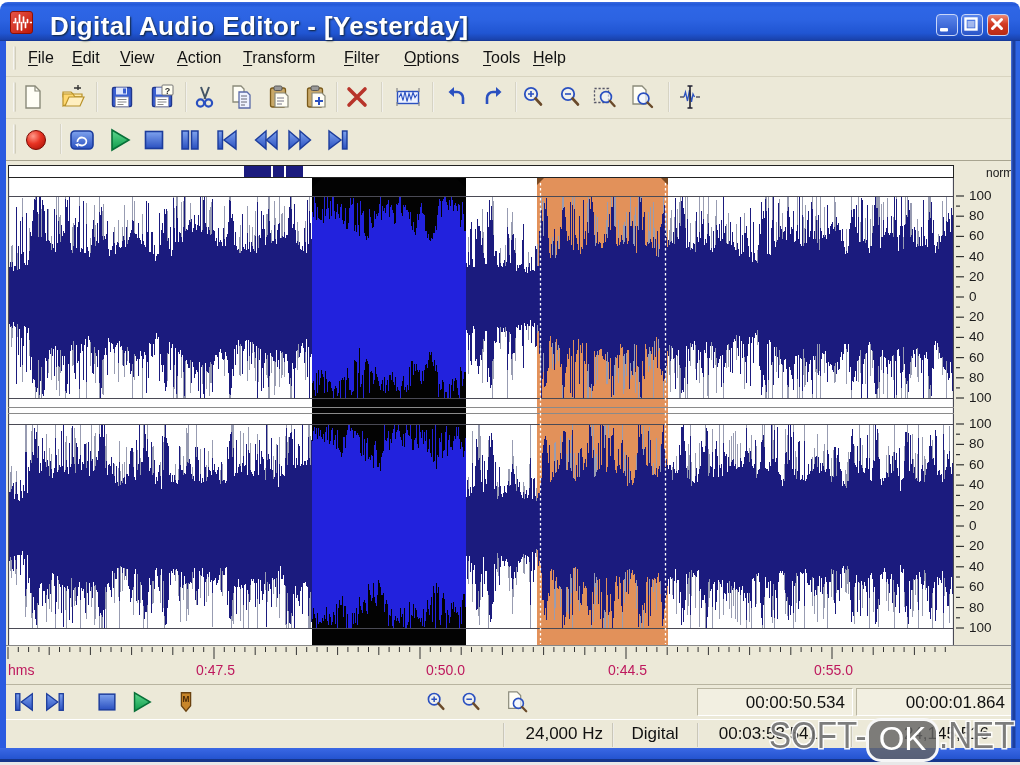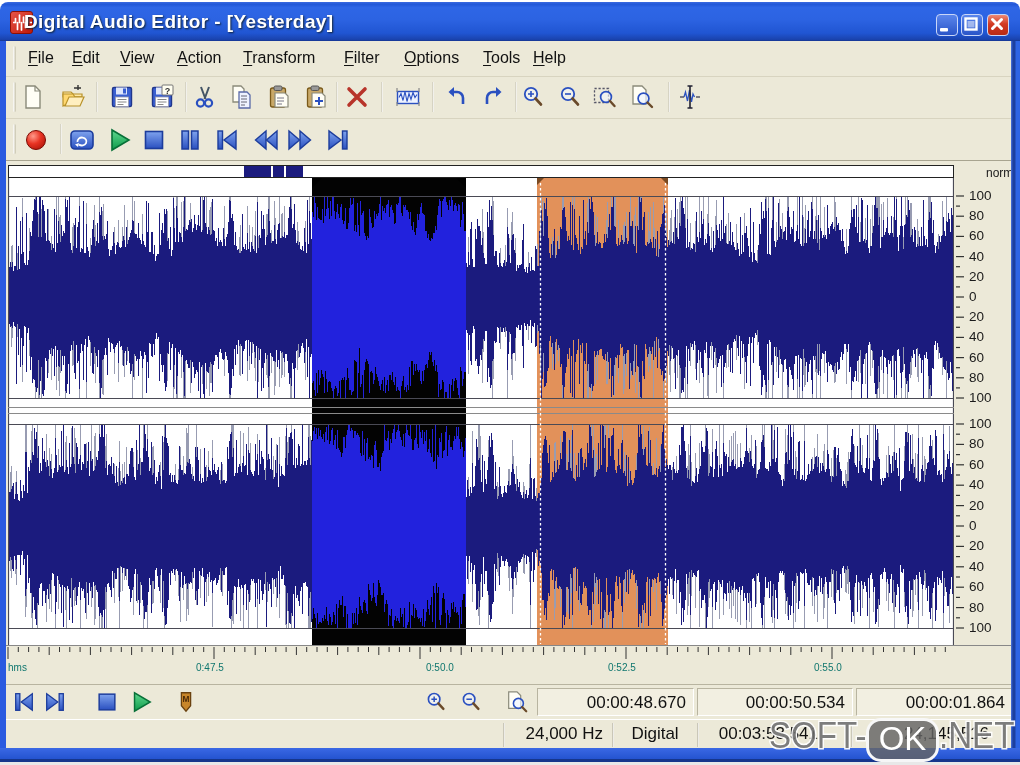--- a/index.html
+++ b/index.html
@@ -1,40 +1,40 @@
 <!DOCTYPE html>
 <html><head><meta charset="utf-8"><style>
 *{margin:0;padding:0;box-sizing:border-box}
 html,body{width:1020px;height:765px;overflow:hidden;font-family:"Liberation Sans",sans-serif;background:#fff}
 #win{position:absolute;left:0;top:0;width:1020px;height:765px;filter:blur(0.7px)}
 .abs{position:absolute}
 
 #title{position:absolute;left:0;top:2px;width:1020px;height:39px;border-radius:8px 8px 0 0;
 background:linear-gradient(#3a6ae0 0%,#2258d8 6%,#2e66e6 14%,#2c63e2 45%,#2055d2 80%,#1a43ae 96%,#163691 100%)}
-#title .txt{position:absolute;left:24px;top:9px;color:#fff;font-size:19px;font-weight:bold;
+#title .txt{position:absolute;left:50px;top:9px;color:#fff;font-size:26px;font-weight:bold;
 letter-spacing:.4px;text-shadow:1px 1px 2px #123}
 #appicon{position:absolute;left:10px;top:9px;width:23px;height:23px;background:linear-gradient(135deg,#e85548,#c01808);border-radius:3px;border:1px solid #8d1004}
 .tbbtn{position:absolute;top:12px;width:22px;height:22px;border-radius:4px;border:1.5px solid #c9d6f8}
 
 #body-bg{position:absolute;left:0;top:41px;width:1020px;height:709px;background:#2a5ae0}
 #client{position:absolute;left:6px;top:41px;width:1008px;height:707px;background:#ece9d8}
 
 .menu{position:absolute;top:49px;font-size:16px;color:#111}
 .menu u{text-decoration:underline;text-underline-offset:2px}
 .grip{position:absolute;width:3px;background:linear-gradient(90deg,#fff,#c8c4ac);border-radius:2px}
 .sep{position:absolute;width:2px;background:linear-gradient(90deg,#c9c5b0,#fff)}
 
 .hline{position:absolute;left:6px;width:1008px;height:1px;background:#d8d4c0}
 
 #overview{position:absolute;left:8px;top:165px;width:946px;height:13px;background:#fff;border:1px solid #222}
 #ov-seg{position:absolute;left:235px;top:0px;width:59px;height:11px;background:#1b1b7e}
 #ruler{position:absolute;left:956px;top:162px;width:57px;height:486px;background:#ece9d8}
 .rl{position:absolute;left:969px;width:40px;font-size:13.5px;color:#1a1a1a;text-align:left}
 
-.tlbl{position:absolute;top:662px;font-size:10px;color:#0f766e}
+.tlbl{position:absolute;top:662px;font-size:14px;color:#be185d}
 
 .cell{position:absolute;height:28px;background:#f2efe1;border:1px solid #b8b4a0;border-right-color:#fff;border-bottom-color:#fff;
 font-size:17px;color:#111;text-align:right;padding:4px 7px 0 0}
 .scell{position:absolute;height:27px;background:#ece9d8;font-size:17px;color:#111;text-align:right;padding:3px 8px 0 0}
 .svline{position:absolute;width:2px;height:24px;background:linear-gradient(90deg,#b8b4a0,#fff)}
 
 .wm{position:absolute;top:715px;color:rgba(88,88,88,0.78);font-size:36px;
 -webkit-text-stroke:3px rgba(255,255,255,0.92);white-space:nowrap;transform:scaleX(0.92);transform-origin:left;paint-order:stroke fill}
 #wmbox{position:absolute;left:866px;top:718px;width:73px;height:44px;background:rgba(100,100,100,0.82);
 border:3.5px solid rgba(255,255,255,0.95);border-radius:15px;color:#fff;
@@ -797,21 +797,21 @@
         <line x1="904.1" y1="0" x2="904.1" y2="5"></line>
         <line x1="914.4" y1="0" x2="914.4" y2="8"></line>
         <line x1="924.7" y1="0" x2="924.7" y2="5"></line>
         <line x1="935.0" y1="0" x2="935.0" y2="5"></line>
         <line x1="945.3" y1="0" x2="945.3" y2="5"></line>
       </g>
     </svg>
 <div class="tlbl" style="left:8px">hms</div>
 <div class="tlbl" style="left:196px">0:47.5</div>
 <div class="tlbl" style="left:426px">0:50.0</div>
-<div class="tlbl" style="left:608px">0:52.5</div>
+<div class="tlbl" style="left:608px">0:44.5</div>
 <div class="tlbl" style="left:814px">0:55.0</div>
 
 <div class="hline" style="top:684px;background:#b8b4a0"></div>
 <svg class="abs" style="left:12px;top:690px" width="24" height="24" viewBox="0 0 26 26">
       <defs>
         <linearGradient id="bg1" x1="0" y1="0" x2="0" y2="1">
           <stop offset="0" stop-color="#7fa3ee"></stop>
           <stop offset="1" stop-color="#2a50c0"></stop>
         </linearGradient>
         <linearGradient id="gg1" x1="0" y1="0" x2="0" y2="1">
@@ -954,21 +954,20 @@
         <radialGradient id="rg1" cx="0.35" cy="0.3" r="0.9">
           <stop offset="0" stop-color="#ff9a8a"></stop>
           <stop offset="0.45" stop-color="#e83323"></stop>
           <stop offset="1" stop-color="#a01005"></stop>
         </radialGradient>
       </defs>
       <path d="M4 2h9l4 4v14H4z" fill="#fffef5" stroke="#8a8a7a" stroke-width="1.3"></path>
       <circle cx="14.5" cy="14.5" r="5.4" fill="#eef4ff" fill-opacity="0.7" stroke="#2a50c0" stroke-width="1.7"></circle>
       <path d="M18.5 18.5L23 23" stroke="#6a4a2a" stroke-width="2.4" stroke-linecap="round"></path>
     </svg>
-<div class="cell" style="left:537px;top:688px;width:157px">00:00:48.670</div>
 <div class="cell" style="left:697px;top:688px;width:156px">00:00:50.534</div>
 <div class="cell" style="left:856px;top:688px;width:157px">00:00:01.864</div>
 
 <div class="hline" style="top:719px;background:#fff"></div>
 <div class="scell" style="left:505px;top:721px;width:106px">24,000 Hz</div>
 <div class="scell" style="left:614px;top:721px;width:82px;text-align:center;padding-right:0">Digital</div>
 <div class="scell" style="left:699px;top:721px;width:127px">00:03:53.541</div>
 <div class="scell" style="left:853px;top:721px;width:144px">24,145,516</div>
 <div class="svline" style="left:503px;top:723px"></div>
 <div class="svline" style="left:612px;top:723px"></div>

